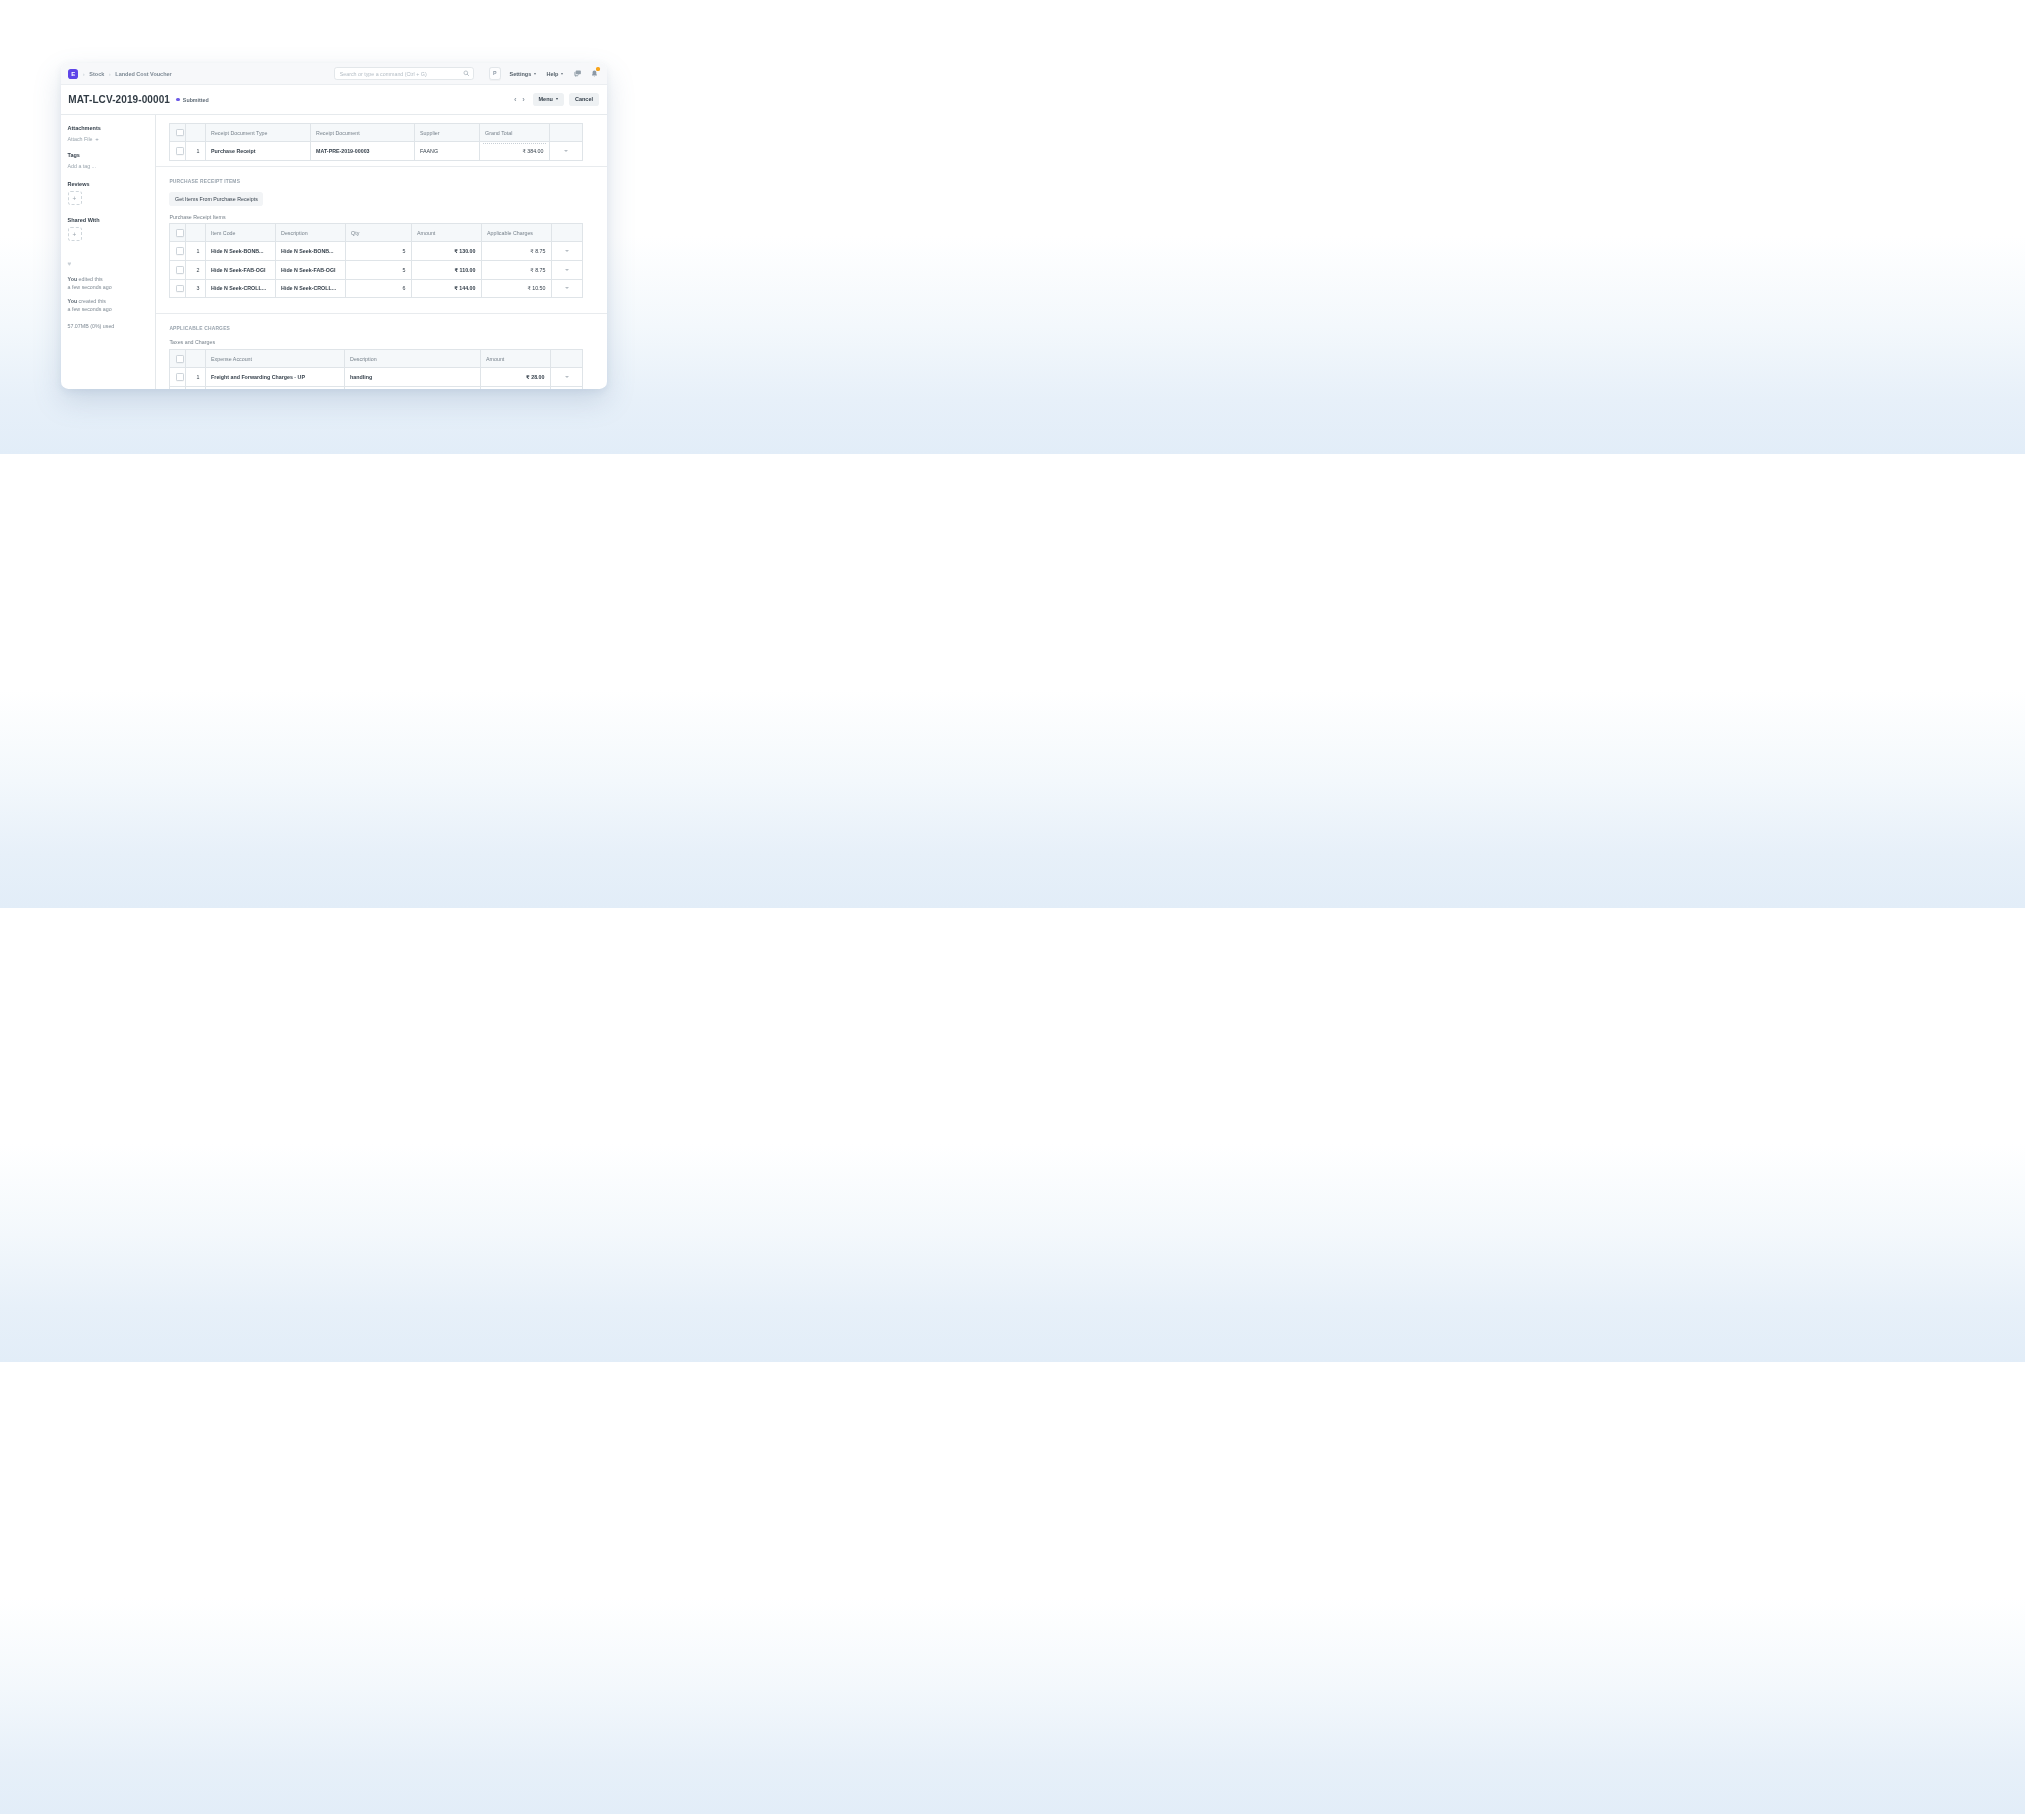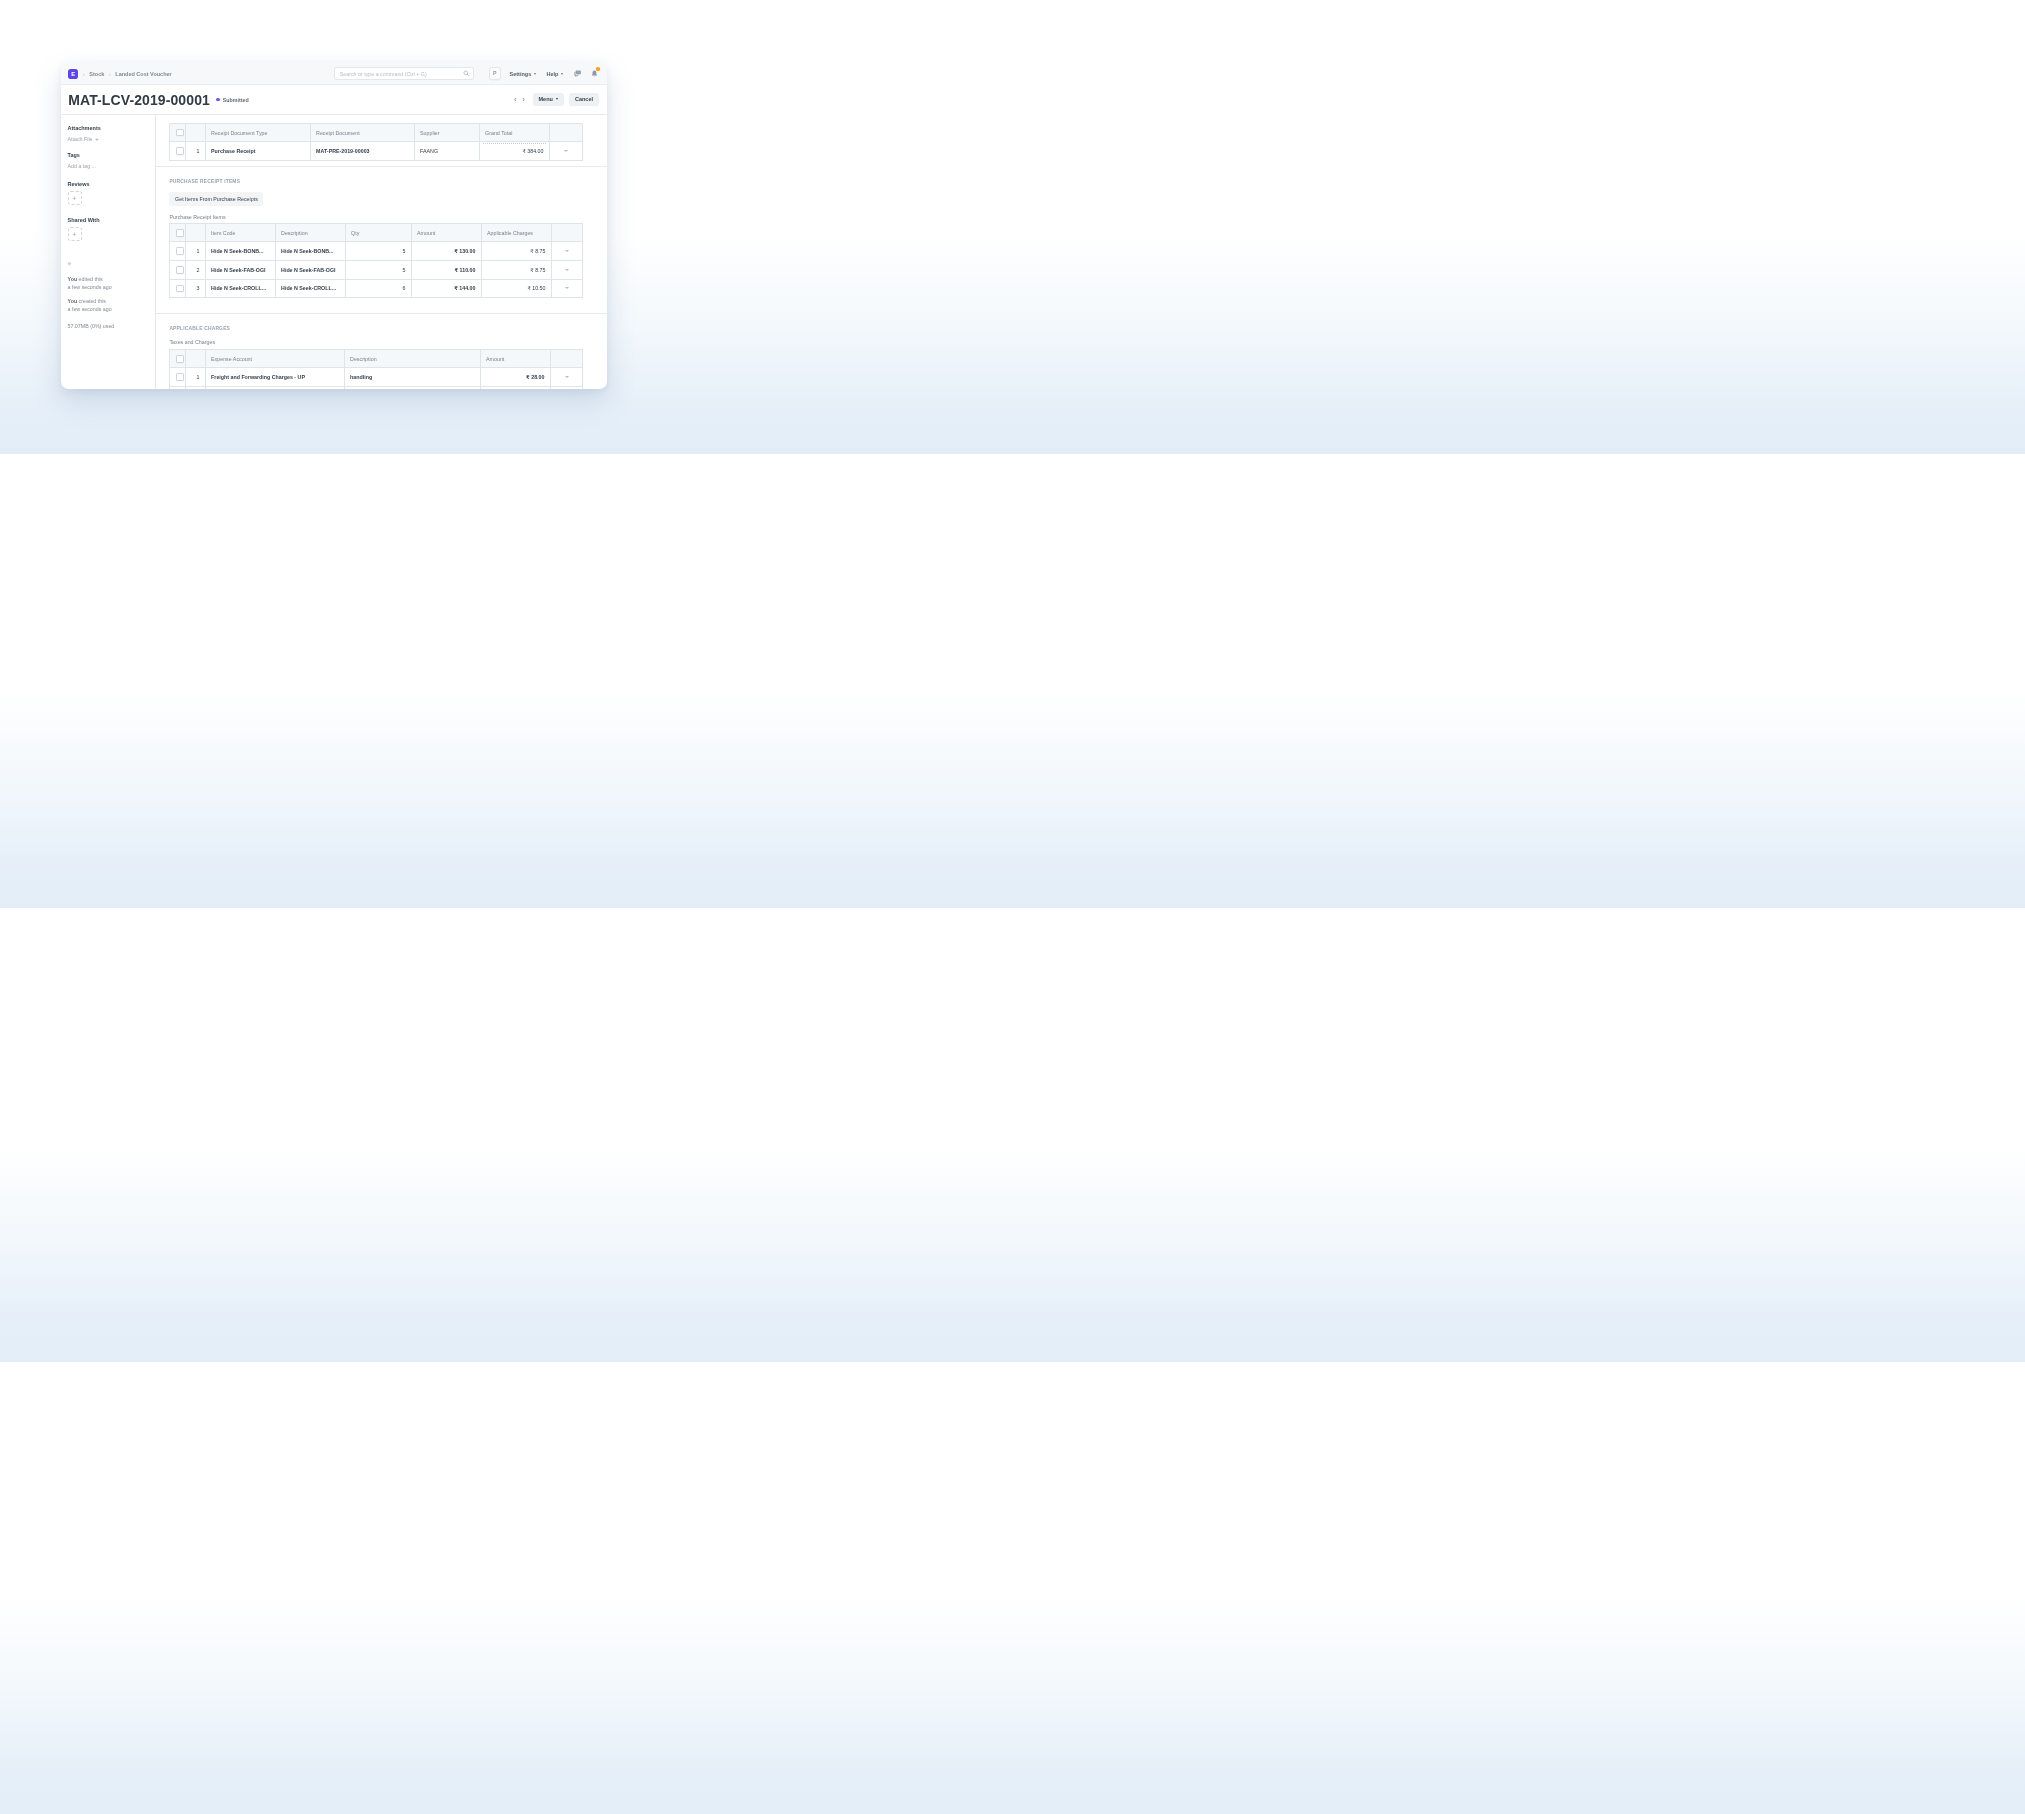--- a/index.html
+++ b/index.html
@@ -36,21 +36,21 @@
   .nav-item{color:#55606a;font-size:5.5px;font-weight:600;display:flex;align-items:center;margin-right:10.5px;cursor:default;}
   .caret{width:0;height:0;border-left:1.6px solid transparent;border-right:1.6px solid transparent;
     border-top:2px solid #6b7680;margin-left:2.8px;display:inline-block;}
   .nav-icon{margin-right:9.7px;display:flex;align-items:center;position:relative;}
   .nav-icon:last-child{margin-right:0;}
   .notif-dot{position:absolute;top:-2.4px;right:-1.6px;width:3.2px;height:3.2px;border-radius:50%;background:#f8a51b;}
 
   
   .titlebar{height:30px;background:#fff;border-bottom:0.4px solid #e6eaed;
     display:flex;align-items:center;padding:0 8px 0 7.3px;box-sizing:border-box;}
-  .doc-title{font-size:14px;font-weight:700;color:#313b44;letter-spacing:0.1px;}
+  .doc-title{font-size:10px;font-weight:700;color:#313b44;letter-spacing:0.1px;}
   .status-dot{width:3.6px;height:3.6px;border-radius:50%;background:#6e5ce7;margin-left:6.5px;}
   .status-text{font-size:5.3px;font-weight:600;color:#606c77;margin-left:2.8px;}
   .title-spacer{flex:1;}
   .nav-arrow{color:#8f9aa5;font-size:7.7px;font-weight:700;padding:0 2.8px;line-height:1;cursor:default;}
   .btn{background:#eef1f3;border:none;border-radius:2.8px;height:13.4px;padding:0 6px;
     font-family:inherit;font-size:5.5px;font-weight:600;color:#36414c;display:flex;align-items:center;margin-left:4.9px;cursor:default;}
   .btn .caret{border-top-color:#36414c;margin-left:3.2px;border-left-width:1.6px;border-right-width:1.6px;}
 
   
   .content{display:flex;height:275px;}

